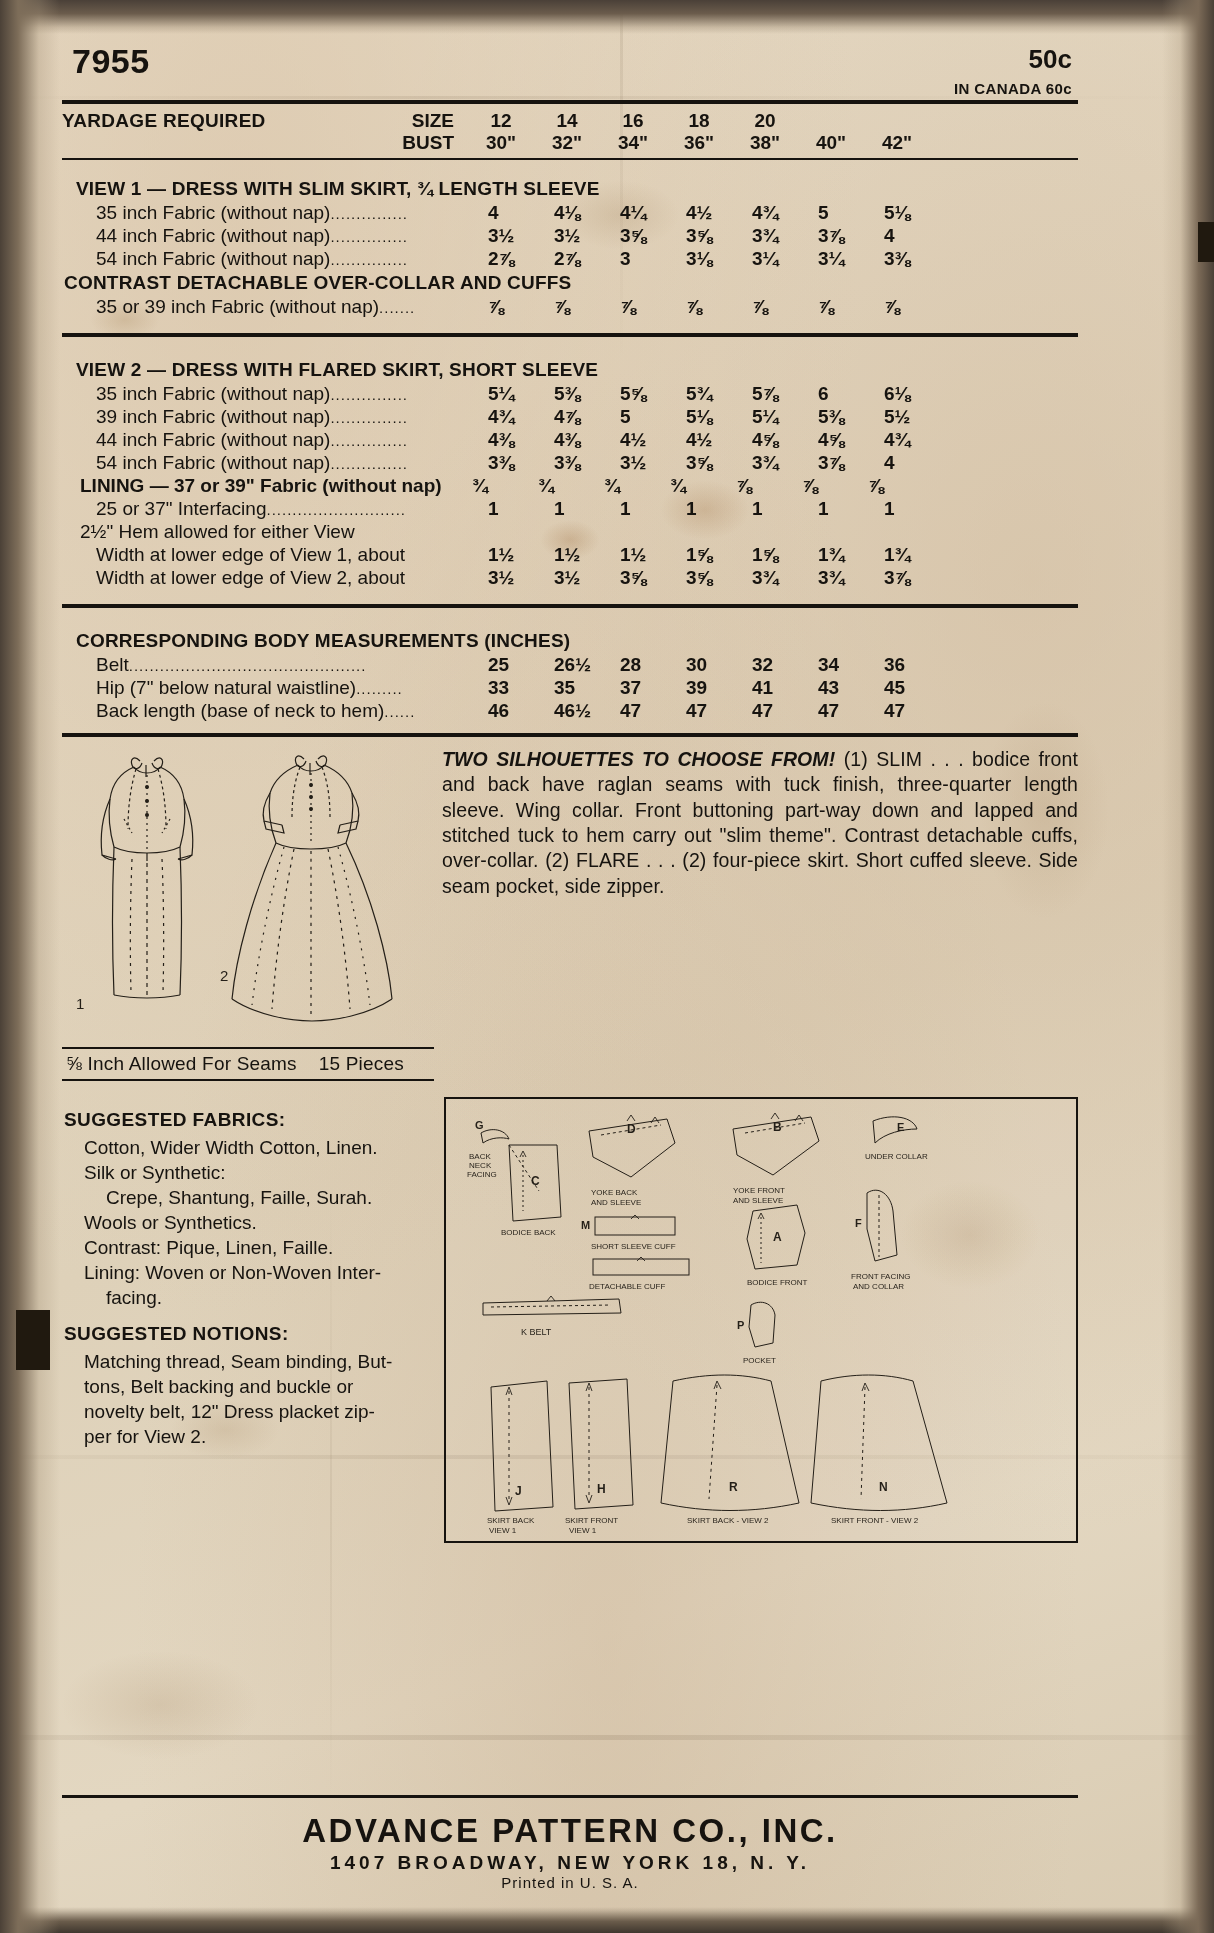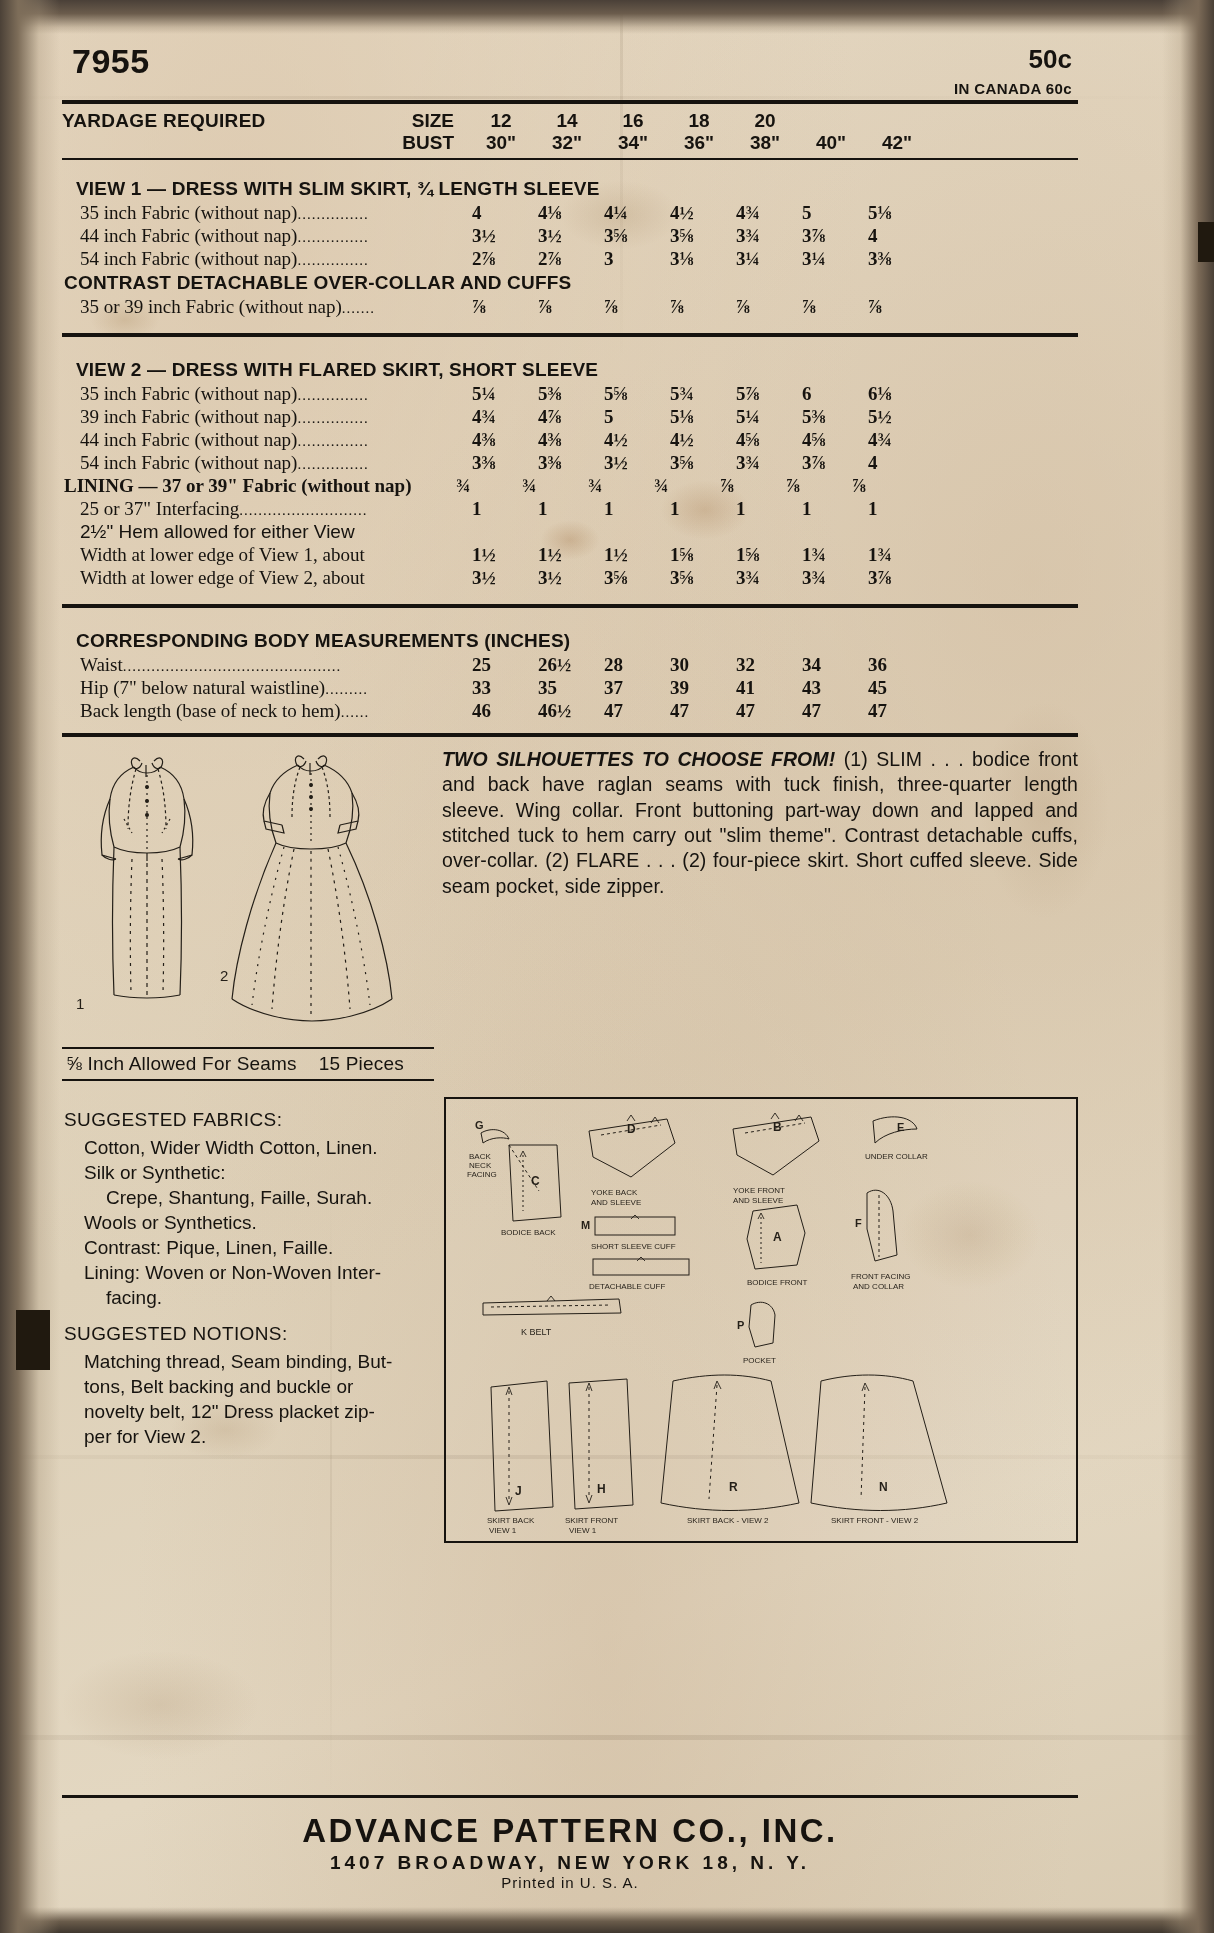--- a/index.html
+++ b/index.html
@@ -55,21 +55,21 @@
   #yardage-head{padding:6px 0 4px 0;}
   #yh-line1,#yh-line2{display:flex;align-items:baseline;}
   #yardage-required-label{width:330px;font-size:19px;font-weight:bold;letter-spacing:.3px;}
   .hdr-key{width:62px;text-align:right;font-size:19px;font-weight:bold;padding-right:14px;}
   .hdr-cols{display:flex;}
   .hdr-cols > div{width:66px;text-align:center;font-size:19px;font-weight:bold;flex:0 0 66px;}
 
   .section-head{font-size:19px;font-weight:bold;letter-spacing:.2px;margin:8px 0 2px 14px;}
   .sub-head{font-size:19px;font-weight:bold;letter-spacing:.2px;margin:2px 0 2px 2px;}
 
-  .datarow{display:flex;align-items:flex-end;margin:1px 0;font-family:Liberation Serif, serif;}
+  .datarow{display:flex;align-items:flex-end;margin:1px 16px;}
   .datarow .rl{width:392px;font-size:19px;padding-left:18px;overflow:hidden;white-space:nowrap;}
   .datarow .rl .dots{letter-spacing:1px;font-size:15px;}
   .datarow .vals{display:flex;}
   .datarow .vals > div{width:66px;flex:0 0 66px;text-align:left;font-size:19px;font-weight:bold;}
   .datarow.bold-label .rl{font-weight:bold;padding-left:2px;}
   .note{font-size:19px;padding-left:18px;margin:1px 0;}
   .spacer10{height:10px;}
   .spacer14{height:14px;}
 
   
@@ -85,21 +85,21 @@
   
   #seam-bar{margin-top:6px;width:372px;}
   #seam-text{
     font-size:19px;font-weight:normal;padding:4px 0 4px 4px;letter-spacing:.2px;
   }
 
   
   #lower{display:flex;margin-top:16px;}
   #fabrics{width:372px;}
   #pieces{flex:1;padding-left:10px;}
-  .sg-head{font-size:19px;font-weight:normal;letter-spacing:.4px;margin:12px 0 4px 2px;}
+  .sg-head{font-size:19px;font-weight:bold;letter-spacing:.4px;margin:12px 0 4px 2px;}
   .sg-body{font-size:19px;line-height:1.32;padding-left:22px;}
   .sg-body .ind{padding-left:22px;display:block;}
 
   #pieces-box{border:2px solid #16130f;height:442px;position:relative;background:rgba(255,255,255,.06);}
 
   
   #footer{
     position:absolute;left:0;right:0;bottom:0;text-align:center;
   }
   #footer-rule{height:3px;background:#16130f;margin-bottom:14px;}
@@ -347,21 +347,21 @@
       </div>
     </div>
 
     <div class="spacer14"></div>
     <div class="rule"></div>
     <div class="spacer14"></div>
 
     <div class="section-head">CORRESPONDING BODY MEASUREMENTS  (INCHES)</div>
 
     <div class="datarow">
-      <div class="rl"><span>Waist</span><span class="dots">..............................................</span></div>
+      <div class="rl"><span>Belt</span><span class="dots">..............................................</span></div>
       <div class="vals">
         <div>25</div>
         <div>26½</div>
         <div>28</div>
         <div>30</div>
         <div>32</div>
         <div>34</div>
         <div>36</div>
       </div>
     </div>

